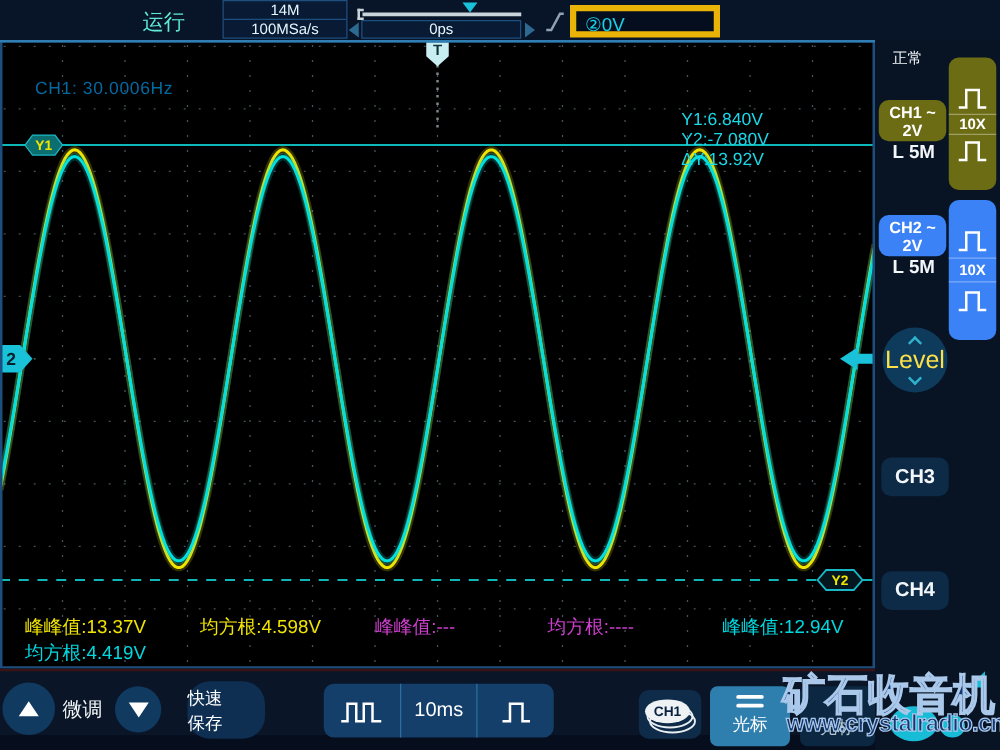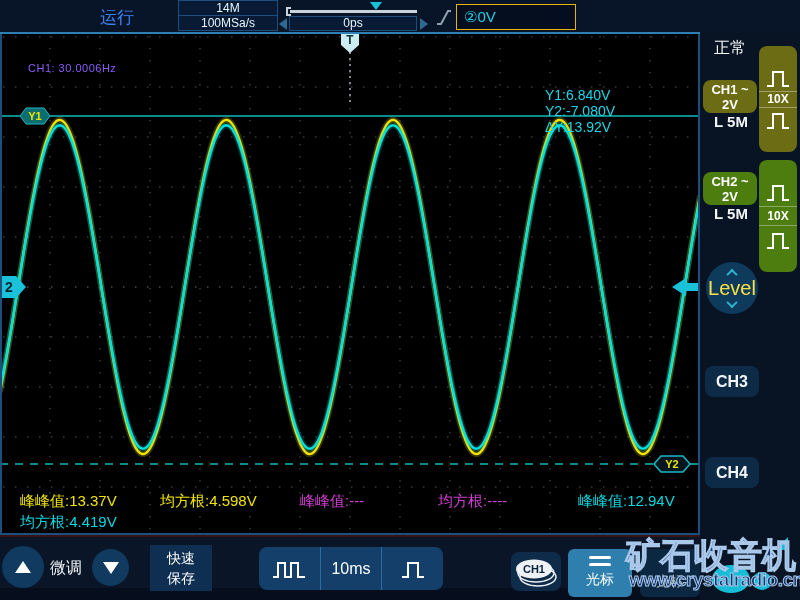--- a/index.html
+++ b/index.html
@@ -4,55 +4,55 @@
 <style>
   * { margin:0; padding:0; box-sizing:border-box; }
   html,body { width:800px; height:600px; overflow:hidden; background:#060d1c;
     font-family:"Liberation Sans","DejaVu Sans",sans-serif; }
   #app { position:relative; width:800px; height:600px; background:#060d1c; }
 
   
   #topbar { position:absolute; left:0; top:0; width:800px; height:32px; background:#081428; }
   #logo { position:absolute; left:8px; top:0px; font-size:27px; font-weight:900; font-style:italic;
     color:#1b6ace; letter-spacing:-1px; }
-  #runstat { position:absolute; left:100px; top:6px; font-size:17px; color:#3b82f6; }
+  #runstat { position:absolute; left:114px; top:6px; font-size:17px; color:#5eead4; }
   #membox { position:absolute; left:178px; top:0px; width:100px; height:31px;
     border:1px solid #1d4f7e; background:#081a34; }
   .memrow { height:14px; line-height:14px; text-align:center; font-size:12px; color:#e6f7ff; }
   .memdiv { height:1px; background:#1d4f7e; }
   #slidertrack { position:absolute; left:290px; top:10px; width:127px; height:3px; background:#c9d4da; }
   #sliderbracket { position:absolute; left:286px; top:7px; width:5px; height:9px;
     border-left:2px solid #c9d4da; border-top:2px solid #c9d4da; border-bottom:2px solid #c9d4da; }
   #slidermark { position:absolute; left:370px; top:2px; width:0; height:0;
     border-left:6px solid transparent; border-right:6px solid transparent; border-top:8px solid #19c2d8; }
   .tri-left { position:absolute; left:279px; top:18px; width:0; height:0;
     border-top:6px solid transparent; border-bottom:6px solid transparent; border-right:8px solid #2d6a92; }
   #posbox { position:absolute; left:289px; top:16px; width:128px; height:15px; border:1px solid #1d4f7e;
     background:#081a34; color:#e8f8ff; font-size:12px; text-align:center; line-height:13px; }
   .tri-right { position:absolute; left:420px; top:18px; width:0; height:0;
     border-top:6px solid transparent; border-bottom:6px solid transparent; border-left:8px solid #2d6a92; }
   #slope { position:absolute; left:436px; top:8px; }
-  #trigbox { position:absolute; left:456px; top:4px; width:120px; height:26px; border:1px solid #eab308;
+  #trigbox { position:absolute; left:456px; top:4px; width:120px; height:26px; border:5px solid #eab308;
     background:#050e1e; color:#19d2e8; font-size:15px; line-height:24px; padding-left:7px; }
 
   
   #display { position:absolute; left:0; top:32px; width:700px; height:503px; background:#000; }
-  #freq { position:absolute; left:28px; top:30px; font-size:11px; color:#8b5cf6; letter-spacing:.5px; }
+  #freq { position:absolute; left:28px; top:30px; font-size:14px; color:#0369a1; letter-spacing:.5px; }
   #cursorbox { position:absolute; left:545px; top:55px; font-size:14px; line-height:16px; color:#19d8e8; }
   #meas1 { position:absolute; left:0; top:460px; width:700px; height:17px; }
   #meas2 { position:absolute; left:0; top:481px; width:700px; height:17px; }
   #meas1 span, #meas2 span { position:absolute; font-size:15px; white-space:nowrap; }
 
   
   #panel { position:absolute; left:700px; top:32px; width:100px; height:568px; background:#081424; }
-  #trigmode { position:absolute; left:14px; top:6px; font-size:16px; color:#f2f6f8; }
+  #trigmode { position:absolute; left:14px; top:6px; font-size:12px; color:#f2f6f8; }
   .chbtn { position:absolute; left:3px; width:54px; height:33px; border-radius:8px; text-align:center;
     color:#fff; font-weight:bold; font-size:13px; line-height:15px; padding-top:2px; cursor:pointer; }
   .olive { background:#6c6c15; }
-  .teal  { background:#4d7c0f; }
+  .teal  { background:#3b82f6; }
   .tallbtn { position:absolute; left:59px; width:38px; border-radius:8px; display:flex;
     flex-direction:column; align-items:center; justify-content:space-between; padding:20px 0; }
   .tdiv { width:100%; height:1px; background:rgba(255,255,255,.35); }
   .probe { font-size:12px; font-weight:bold; color:#fff; }
   .bw { position:absolute; left:6px; width:50px; text-align:center; font-size:15px; font-weight:bold; color:#f2f6f8; }
   #levelbtn { position:absolute; left:6px; top:230px; width:52px; height:52px; border-radius:50%;
     background:#0e3a5c; display:flex; flex-direction:column; align-items:center; justify-content:center; }
   #levelbtn span.lbl { color:#fde047; font-size:20px; }
   .chev { width:8px; height:8px; border-left:2px solid #2fb3cc; border-top:2px solid #2fb3cc; }
   .chev.up { transform:rotate(45deg) translate(1px,1px); }
@@ -66,21 +66,21 @@
   .circ { position:absolute; border-radius:50%; background:#103a60; display:flex;
     align-items:center; justify-content:center; }
   #fineup { left:2px; top:9px; width:42px; height:42px; }
   #finedown { left:92px; top:12px; width:37px; height:37px; }
   .tri-up { width:0; height:0; border-left:8px solid transparent; border-right:8px solid transparent;
     border-bottom:12px solid #fff; }
   .tri-down { width:0; height:0; border-left:8px solid transparent; border-right:8px solid transparent;
     border-top:12px solid #fff; }
   #finelabel { position:absolute; left:50px; top:21px; font-size:16px; color:#f2f6f8; }
   #quicksave { position:absolute; left:150px; top:8px; width:62px; height:46px; background:#0e2f52;
-    border-radius:0; color:#fff; font-size:14px; text-align:center; line-height:20px; padding-top:3px; }
+    border-radius:18px; color:#fff; font-size:14px; text-align:left; line-height:20px; padding-top:3px; }
   #tbgroup { position:absolute; left:259px; top:10px; width:184px; height:43px; background:#143f6a;
     border-radius:8px; display:flex; }
   .tbcell { flex:1; display:flex; align-items:center; justify-content:center; color:#fff; font-size:16px; }
   .tbcell + .tbcell { border-left:1px solid #2d6da3; }
   #chbadge { position:absolute; left:511px; top:15px; width:50px; height:39px; background:#0e2b49;
     border-radius:8px; display:flex; align-items:center; justify-content:center; }
   #cursorbtn { position:absolute; left:568px; top:12px; width:64px; height:48px; background:#2e7fae;
     border-radius:6px; display:flex; flex-direction:column; align-items:center; padding-top:7px; }
   .menubar { width:22px; height:3px; background:#fff; border-radius:2px; margin-bottom:4px; }
   #cursorbtn .lbl { color:#fff; font-size:14px; margin-top:1px; }

